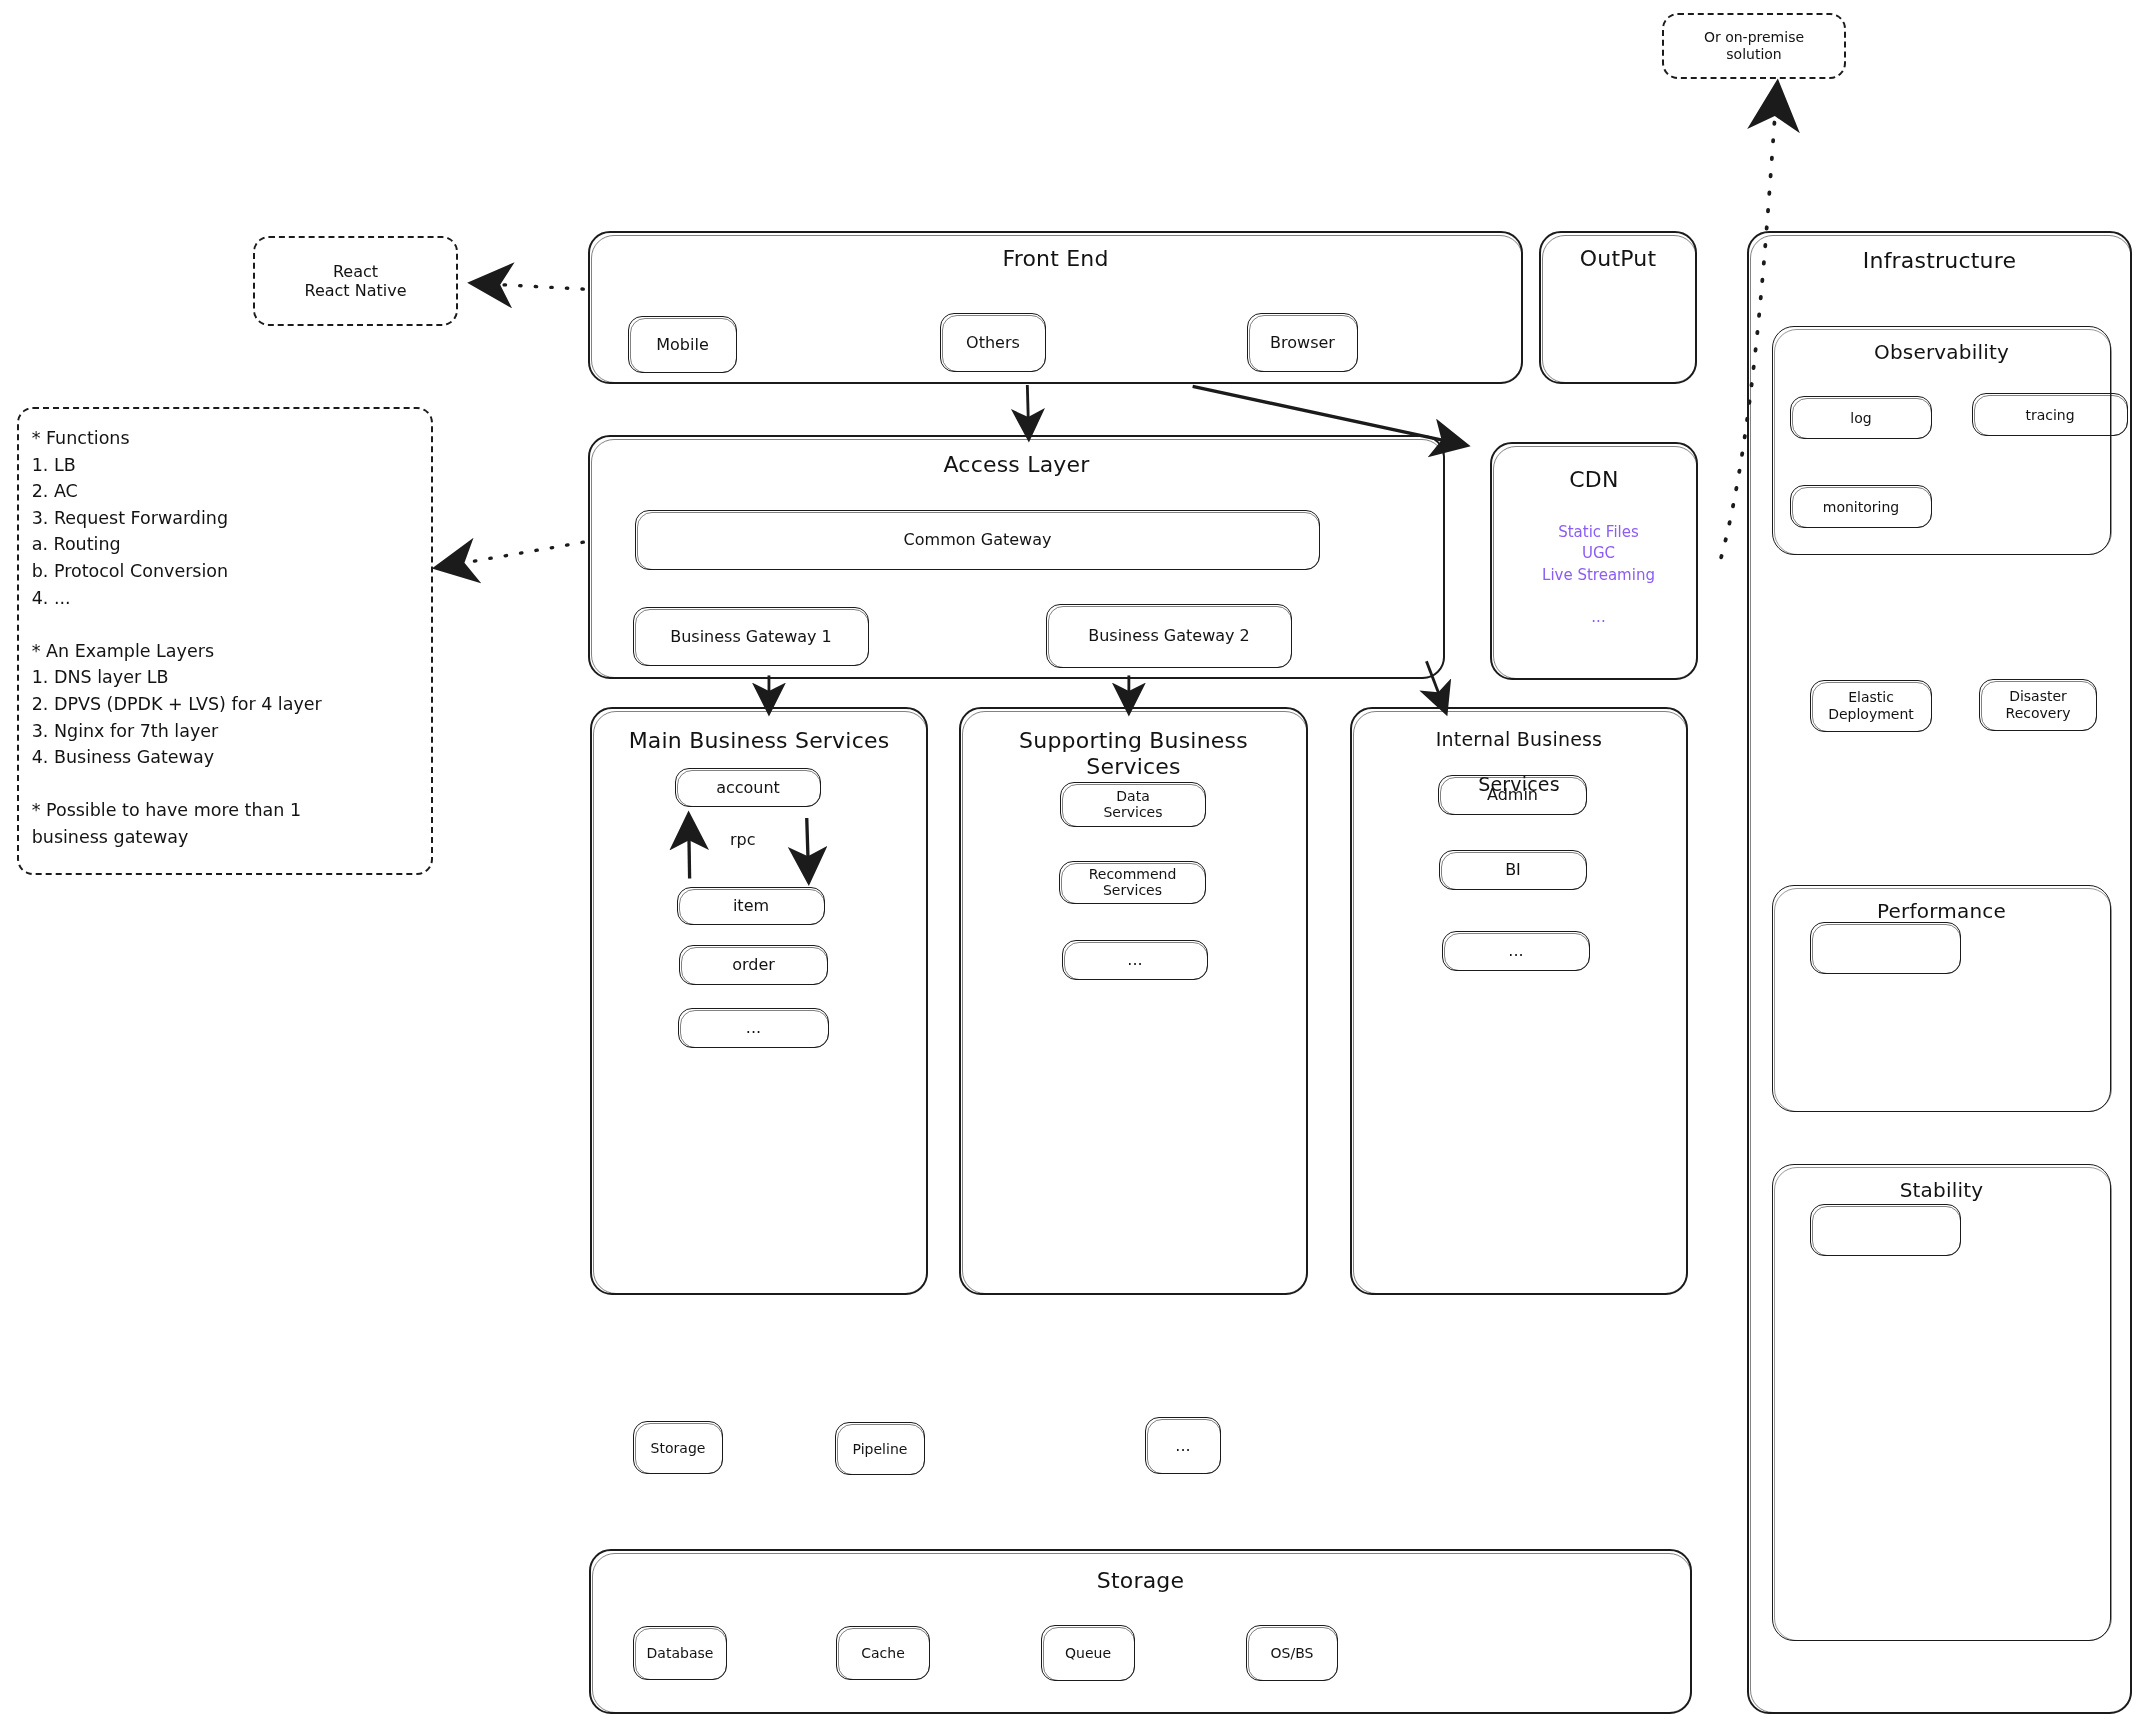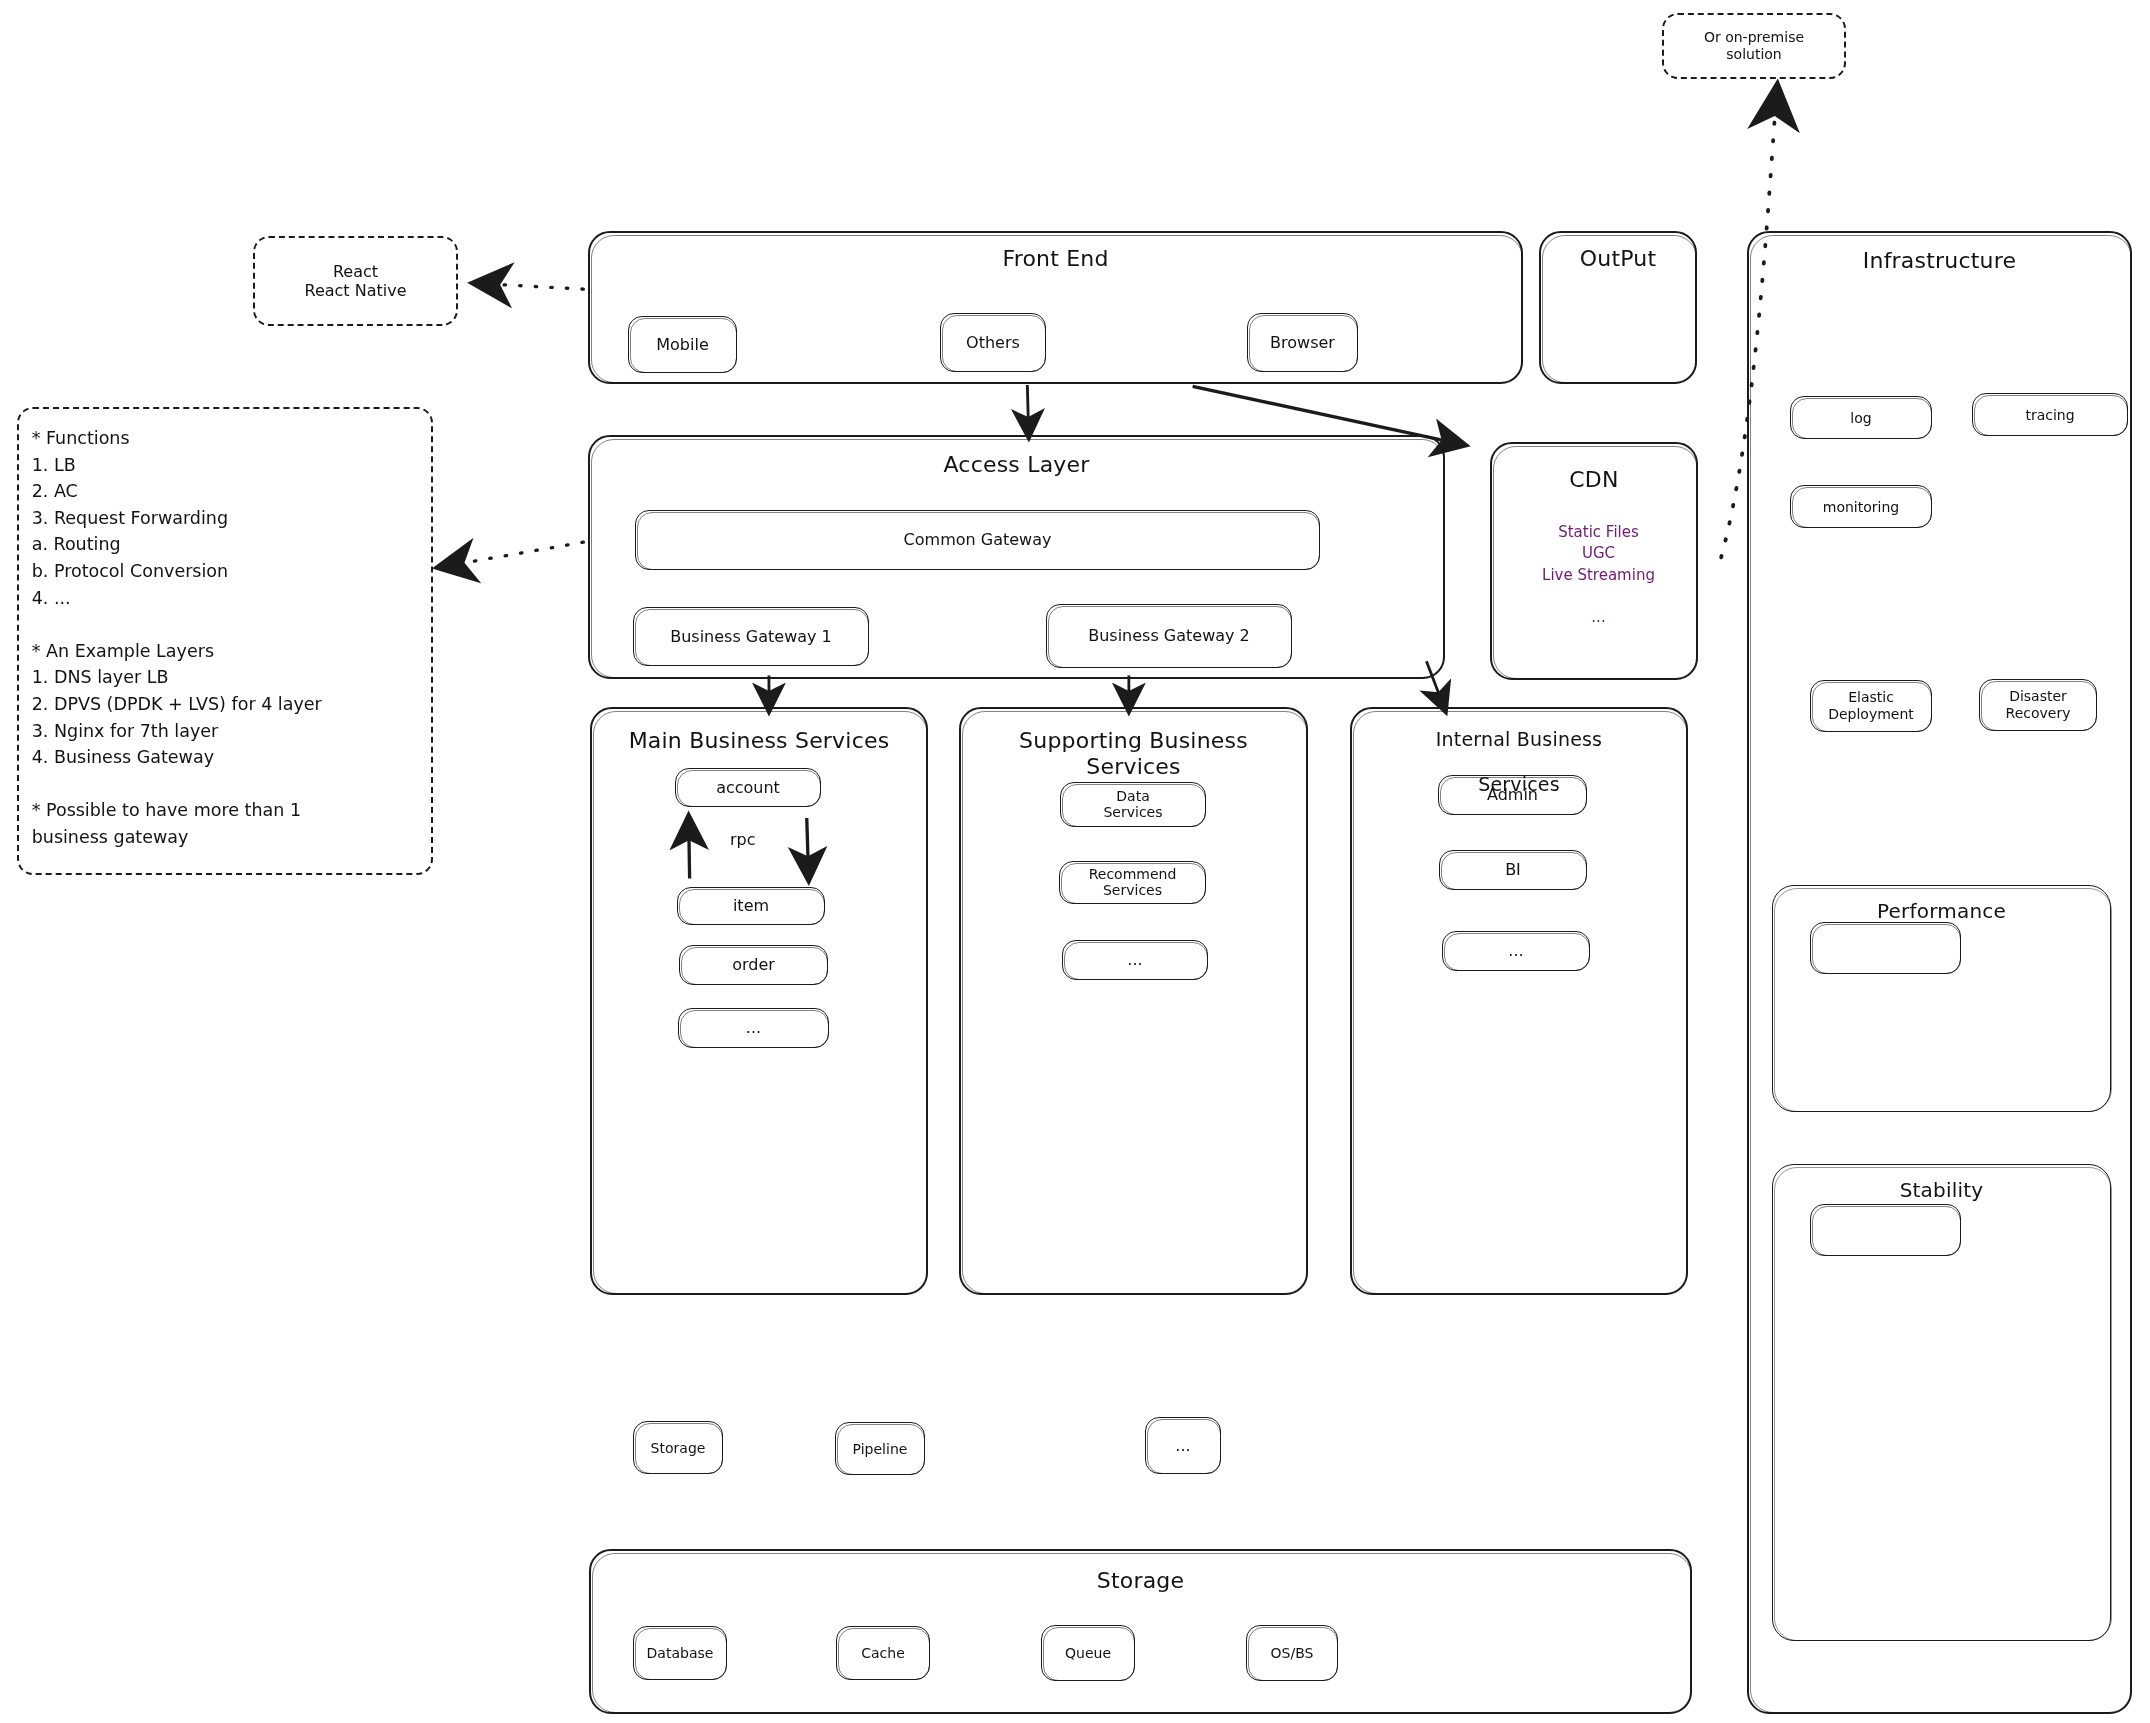--- a/index.html
+++ b/index.html
@@ -66,21 +66,21 @@
     line-height: 1.2;
     padding: 0 3.8px;
   }
   .ctext.sm { font-size: 14px; }
   .sublist {
     position: absolute;
     left: 9px; right: 0;
     text-align: center;
     font-size: 15px;
     line-height: 1.42;
-    color: #701a75;
+    color: #8b5cf6;
     white-space: pre-line;
   }
   .notes {
     position: absolute;
     font-size: 17.5px;
     line-height: 1.52;
     color: #131313;
     white-space: pre-line;
     padding: 12.3px 13.2px;
   }
@@ -291,20 +291,23 @@
     <div class="ctext sm">Queue</div>
   </div>
   <div class="hbox leaf" style="left:1246px; top:1625px; width:92px; height:56px;">
     <div class="ctext sm">OS/BS</div>
   </div>
 
   <div class="hbox" style="left:1747px; top:231px; width:385px; height:1483px;">
     <div class="title big" style="top:15px;">Infrastructure</div>
   </div>
 
+  <div class="hbox thin" style="left:1772px; top:326px; width:339px; height:229px;">
+    <div class="title" style="top:14px;">Observability</div>
+  </div>
   <div class="hbox leaf" style="left:1790px; top:396px; width:142px; height:43px;">
     <div class="ctext sm">log</div>
   </div>
   <div class="hbox leaf" style="left:1972px; top:393px; width:156px; height:43px;">
     <div class="ctext sm">tracing</div>
   </div>
   <div class="hbox leaf" style="left:1790px; top:485px; width:142px; height:43px;">
     <div class="ctext sm">monitoring</div>
   </div>
 

